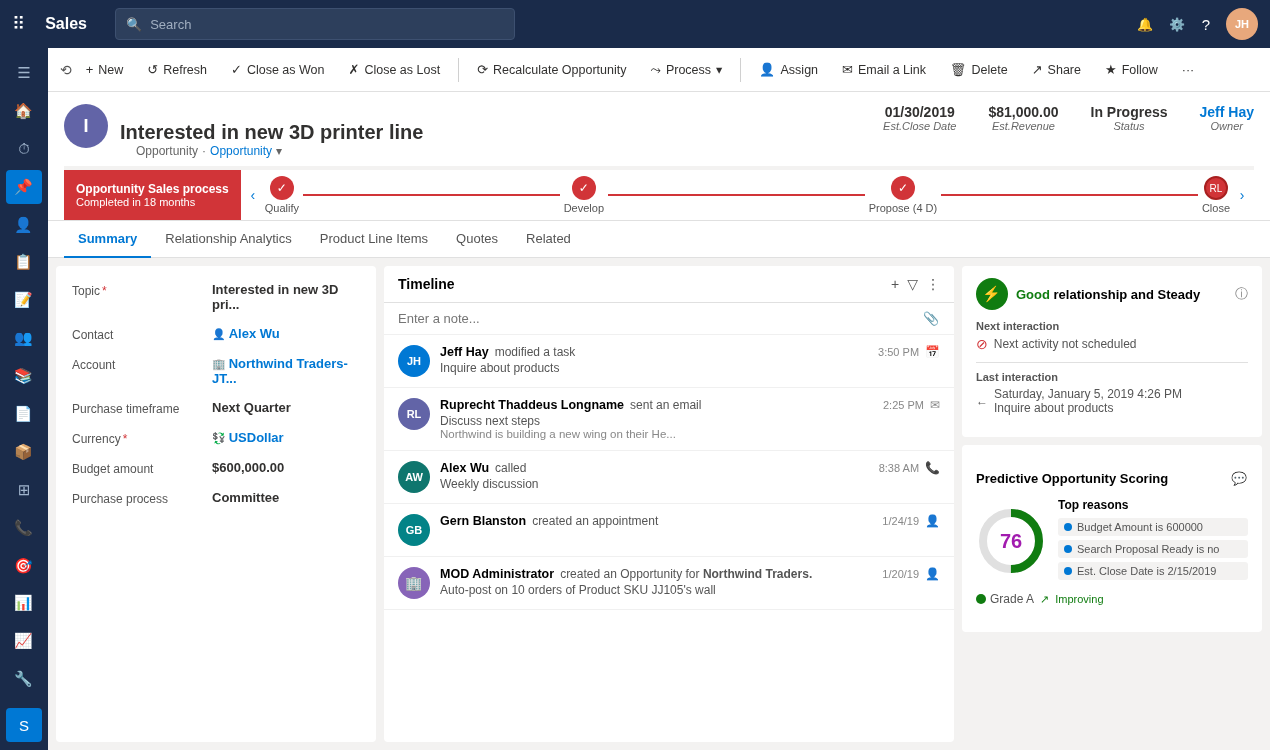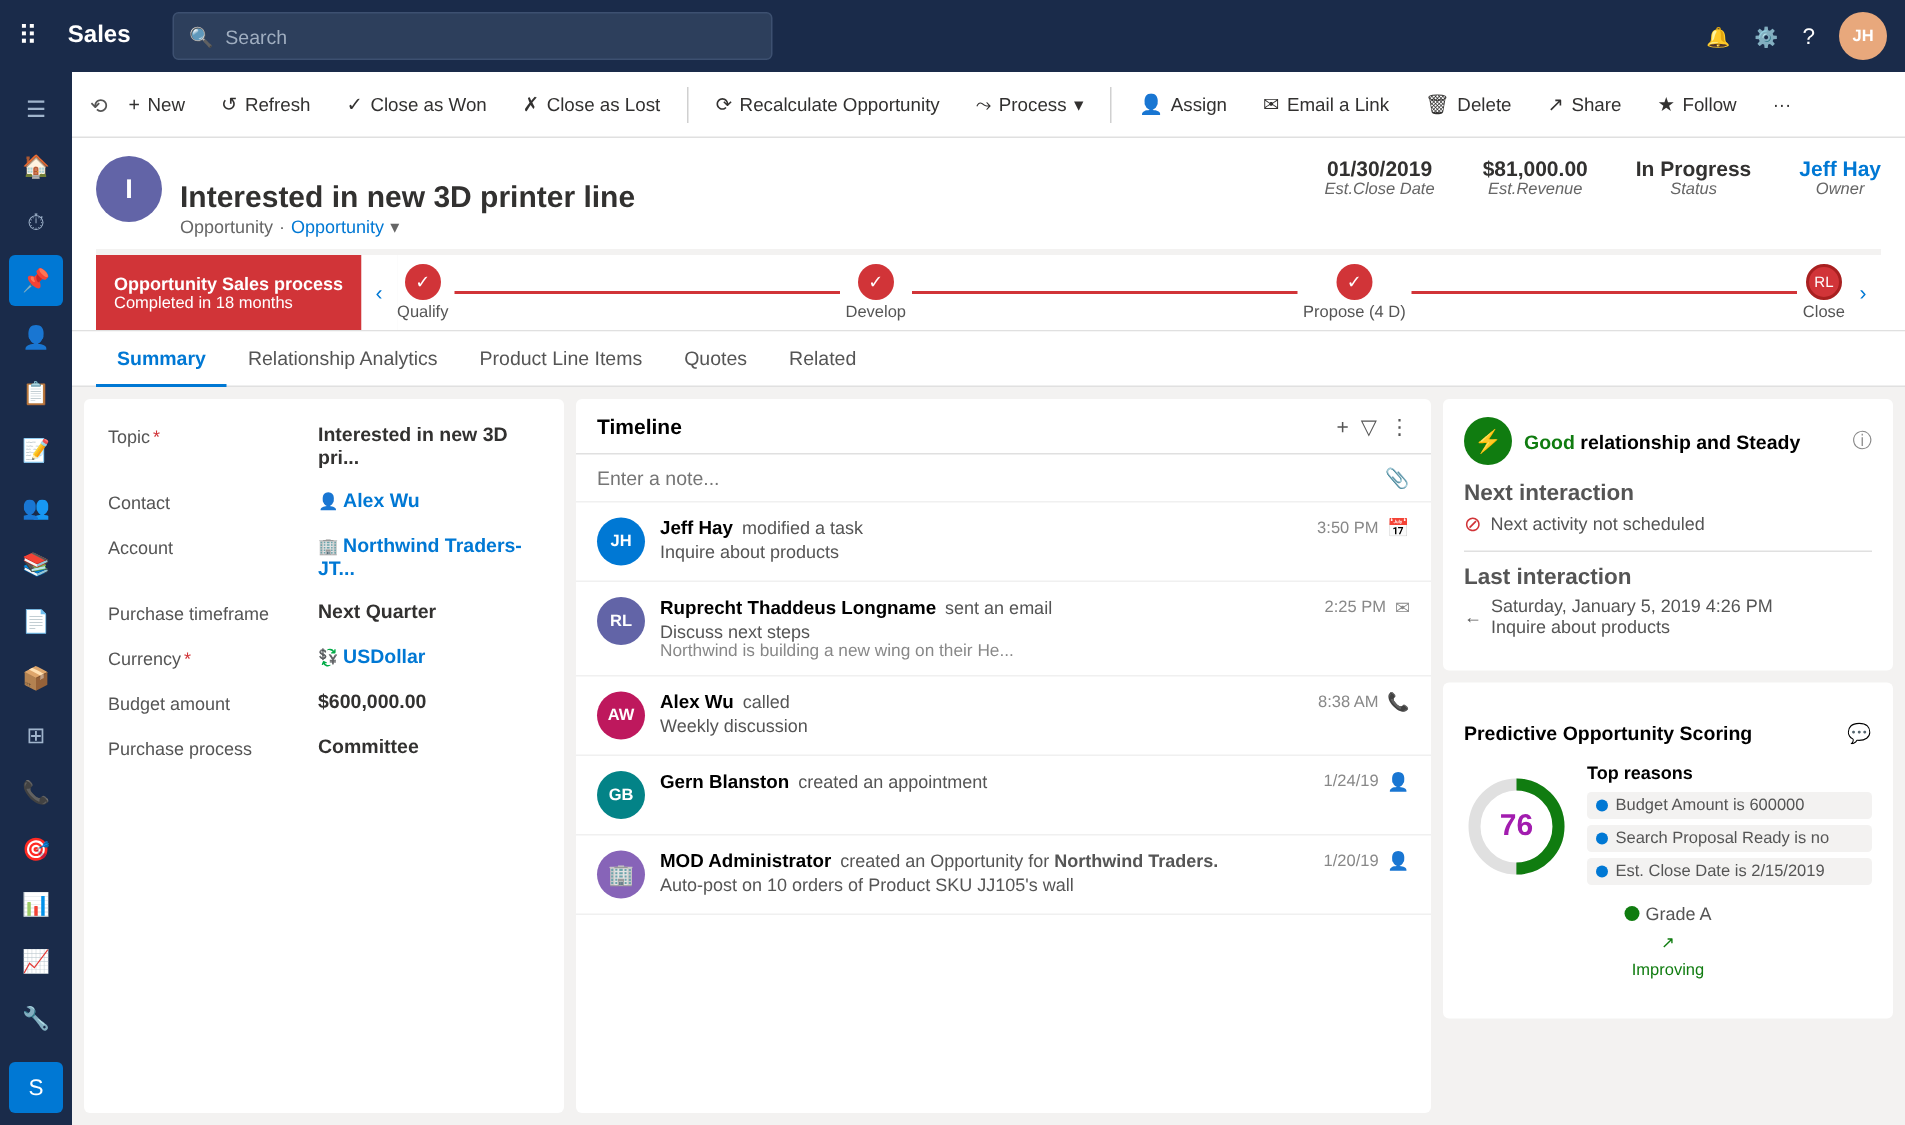--- a/index.html
+++ b/index.html
@@ -161,20 +161,21 @@
       color: #323130;
       line-height: 1.2;
       margin-top: 16px;
     }
     .record-subtitle {
       font-size: 12px;
       color: #666;
       display: flex;
       align-items: center;
       gap: 4px;
+      margin-left: 16px;
     }
     .record-meta {
       display: flex;
       align-items: center;
       gap: 32px;
       margin-left: auto;
     }
     .meta-item { text-align: center; }
     .meta-label { font-size: 11px; color: #666; font-style: italic; }
     .meta-value { font-size: 14px; font-weight: 600; color: #323130; }
@@ -398,21 +399,21 @@
       align-items: center;
       justify-content: center;
       color: #fff;
       font-size: 15px;
       flex-shrink: 0;
     }
     .insight-title { font-size: 13px; font-weight: 600; }
     .insight-title .highlight { color: #107c10; }
     .insight-info { margin-left: auto; color: #888; cursor: pointer; }
     .interaction-section { margin-bottom: 10px; }
-    .interaction-label { font-size: 15px; font-weight: 600; color: #555; margin-bottom: 4px; }
+    .interaction-label { font-size: 11px; font-weight: 600; color: #555; margin-bottom: 4px; }
     .interaction-row { display: flex; align-items: center; gap: 6px; font-size: 12px; color: #555; }
     .interaction-row .warn { color: #d13438; font-size: 14px; }
     .divider { height: 1px; background: #e0e0e0; margin: 8px 0; }
 
     
     .scoring-card { background: #fff; border-radius: 4px; padding: 26px 14px; }
     .scoring-header { display: flex; align-items: center; margin-bottom: 12px; }
     .scoring-title { font-size: 13px; font-weight: 600; flex: 1; }
     .scoring-icon { color: #888; cursor: pointer; }
     .scoring-body { display: flex; gap: 12px; align-items: center; }
@@ -439,21 +440,21 @@
       align-items: center;
       gap: 5px;
       font-size: 11px;
       color: #555;
       background: #f3f2f1;
       border-radius: 3px;
       padding: 3px 6px;
       margin-bottom: 4px;
     }
     .score-reason .dot { width: 8px; height: 8px; border-radius: 50%; background: #0078d4; flex-shrink: 0; }
-    .score-footer { display: flex; align-items: center; gap: 6px; margin-top: 8px; font-size: 11px; color: #555; flex-direction: column; }
+    .score-footer { display: flex; align-items: center; gap: 6px; margin-top: 8px; font-size: 11px; color: #555; }
     .grade-badge {
       display: flex;
       align-items: center;
       gap: 4px;
       font-size: 12px;
     }
     .grade-dot { width: 10px; height: 10px; border-radius: 50%; background: #107c10; }
     .improving { color: #107c10; font-size: 11px; }
   </style>
 </head>
@@ -701,21 +702,21 @@
                 <span class="entry-action">sent an email</span>
                 <span class="entry-time">2:25 PM</span>
                 <span style="color:#888;font-size:12px;">✉</span>
               </div>
               <div class="entry-desc">Discuss next steps</div>
               <div class="entry-more">Northwind is building a new wing on their He...</div>
             </div>
           </div>
 
           <div class="timeline-entry">
-            <div class="entry-avatar" style="background:#be185d;">AW</div>
+            <div class="entry-avatar" style="background:#0f766e;">AW</div>
             <div class="entry-body">
               <div class="entry-top">
                 <span class="entry-name">Alex Wu</span>
                 <span class="entry-action">called</span>
                 <span class="entry-time">8:38 AM</span>
                 <span style="color:#888;font-size:12px;">📞</span>
               </div>
               <div class="entry-desc">Weekly discussion</div>
             </div>
           </div>

